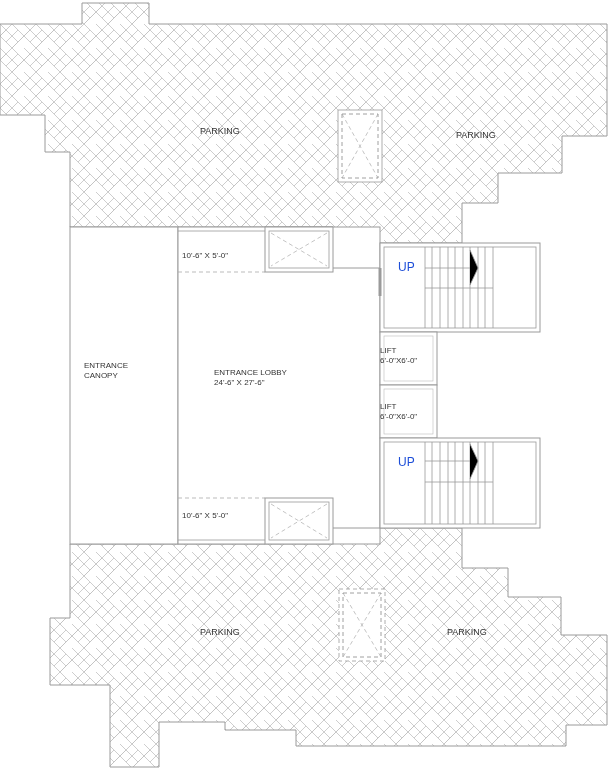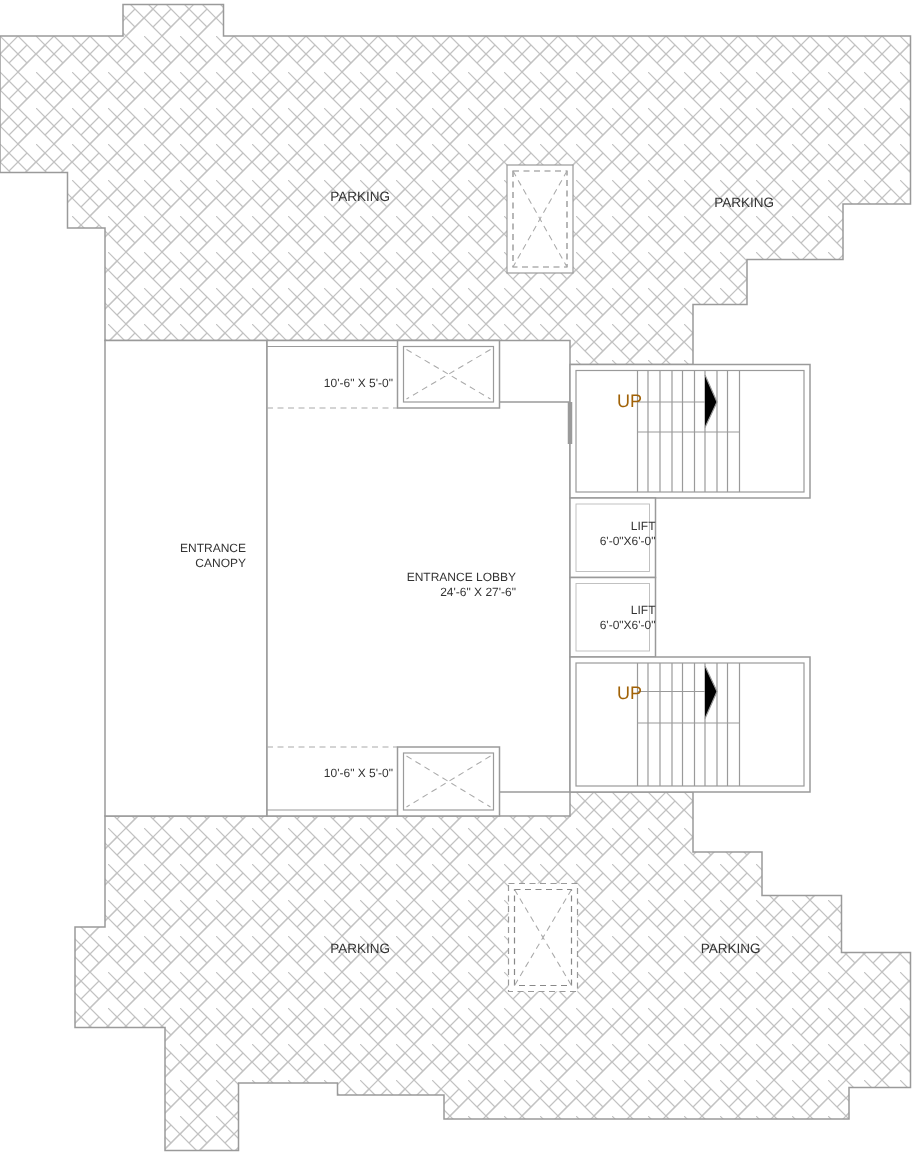--- a/index.html
+++ b/index.html
@@ -1,21 +1,21 @@
 <!DOCTYPE html>
 <html><head>
 <meta charset="utf-8">
 <style>
   html, body { margin: 0; padding: 0; background: #ffffff; }
   body { width: 611px; height: 768px; position: relative; overflow: hidden; font-family: "Liberation Sans", sans-serif; }
   svg { position: absolute; left: 0; top: 0; }
-  .lbl { position: absolute; font-family: "Liberation Sans", sans-serif; color: #333; text-align: right; white-space: nowrap; line-height: 1.25; }
+  .lbl { position: absolute; font-family: "Liberation Sans", sans-serif; color: #333; text-align: left; white-space: nowrap; line-height: 1.25; }
   .sm { font-size: 8px; }
   .md { font-size: 9px; }
-  .up { font-size: 12px; color: #a16207; }
+  .up { font-size: 12px; color: #1d4ed8; }
 </style>
 </head>
 <body>
 
 <svg width="611" height="768" viewBox="0 0 611 768">
   <defs>
     <pattern id="herring" patternUnits="userSpaceOnUse" width="24" height="24">
       <g fill="none" stroke="#c2c2c2" stroke-width="0.8">
         <path d="M0 12 L12 0 M6 18 L18 6 M12 24 L24 12"></path>
         <path d="M0 0 L6 6 M6 18 L0 12 M12 0 L18 6 M18 6 L24 12 M12 24 L6 18"></path>
@@ -117,21 +117,21 @@
 <div class="lbl md" style="left:200px;top:126px;width:60px;">PARKING</div>
 <div class="lbl md" style="left:456px;top:130px;width:60px;">PARKING</div>
 <div class="lbl md" style="left:200px;top:627px;width:60px;">PARKING</div>
 <div class="lbl md" style="left:447px;top:627px;width:60px;">PARKING</div>
 
 <div class="lbl sm" style="left:84px;top:361px;width:80px;">
   <div>ENTRANCE</div>
   <div>CANOPY</div>
 </div>
 
-<div class="lbl sm" style="left:214px;top:380px;width:130px;">
+<div class="lbl sm" style="left:214px;top:368px;width:130px;">
   <div>ENTRANCE LOBBY</div>
   <div>24'-6" X 27'-6"</div>
 </div>
 
 <div class="lbl sm" style="left:182px;top:251px;width:80px;">10'-6" X 5'-0"</div>
 <div class="lbl sm" style="left:182px;top:511px;width:80px;">10'-6" X 5'-0"</div>
 
 <div class="lbl sm" style="left:380px;top:346px;width:57px;">
   <div>LIFT</div>
   <div>6'-0"X6'-0"</div>

